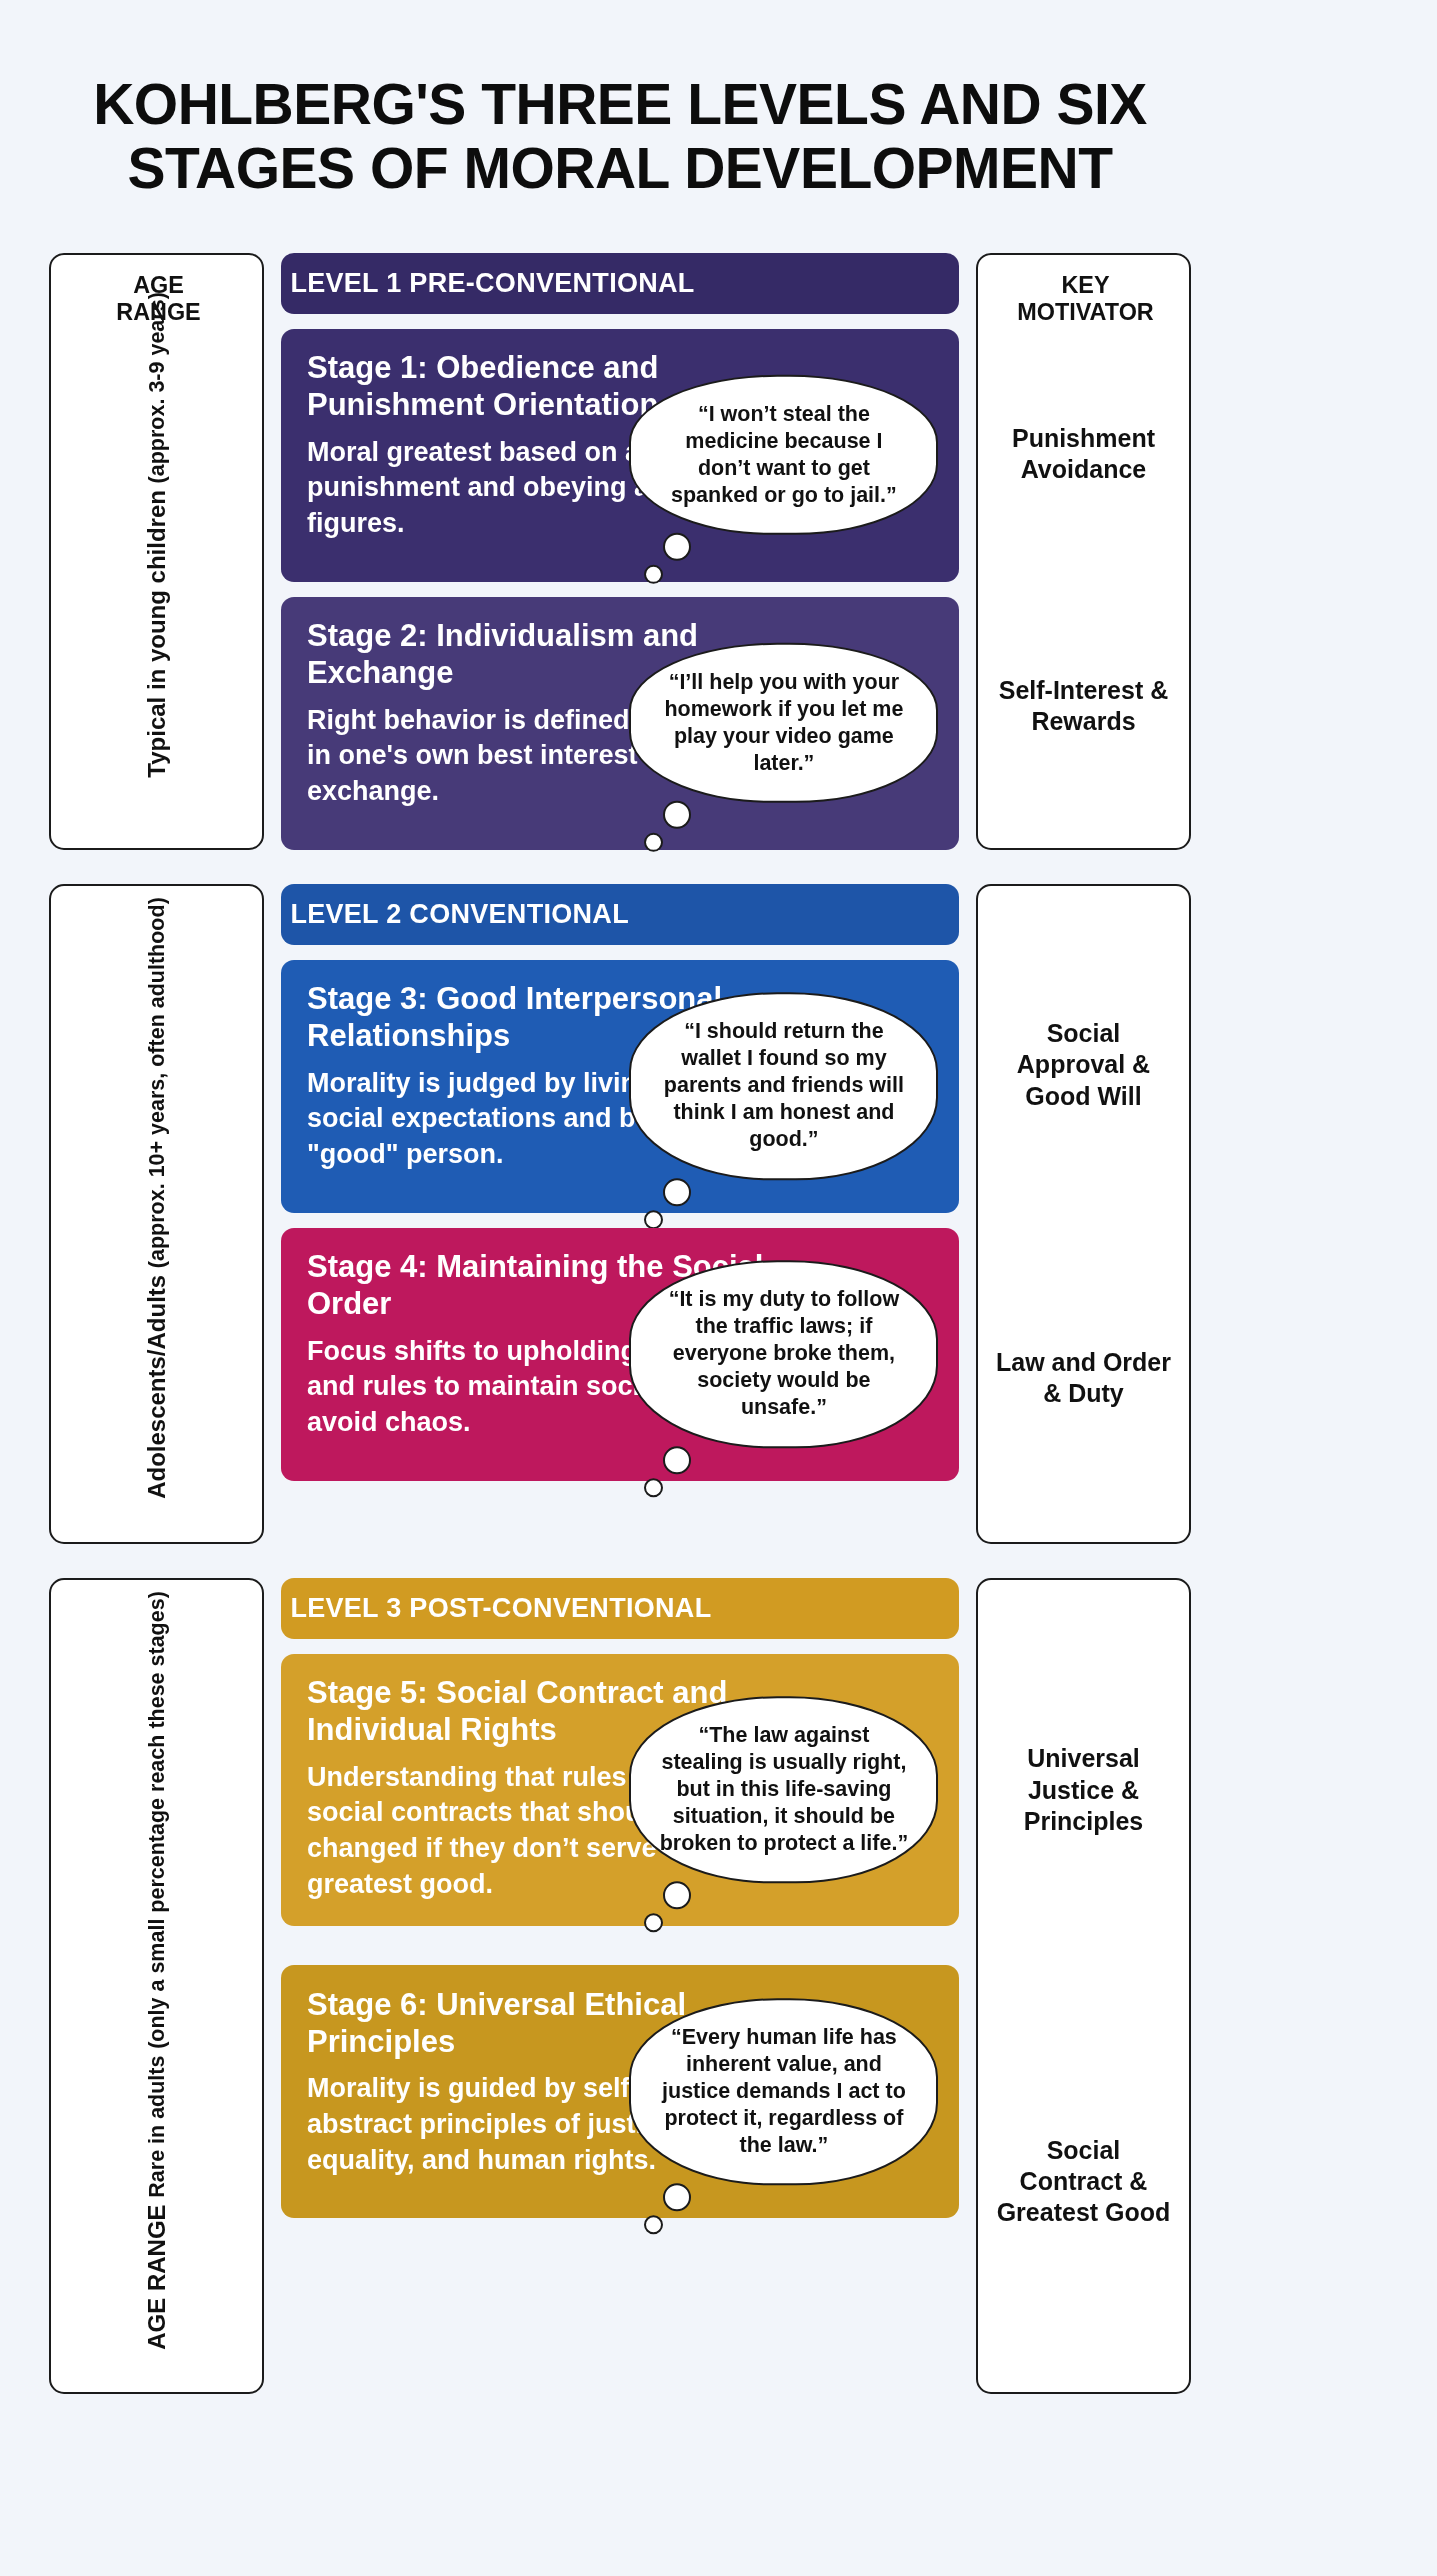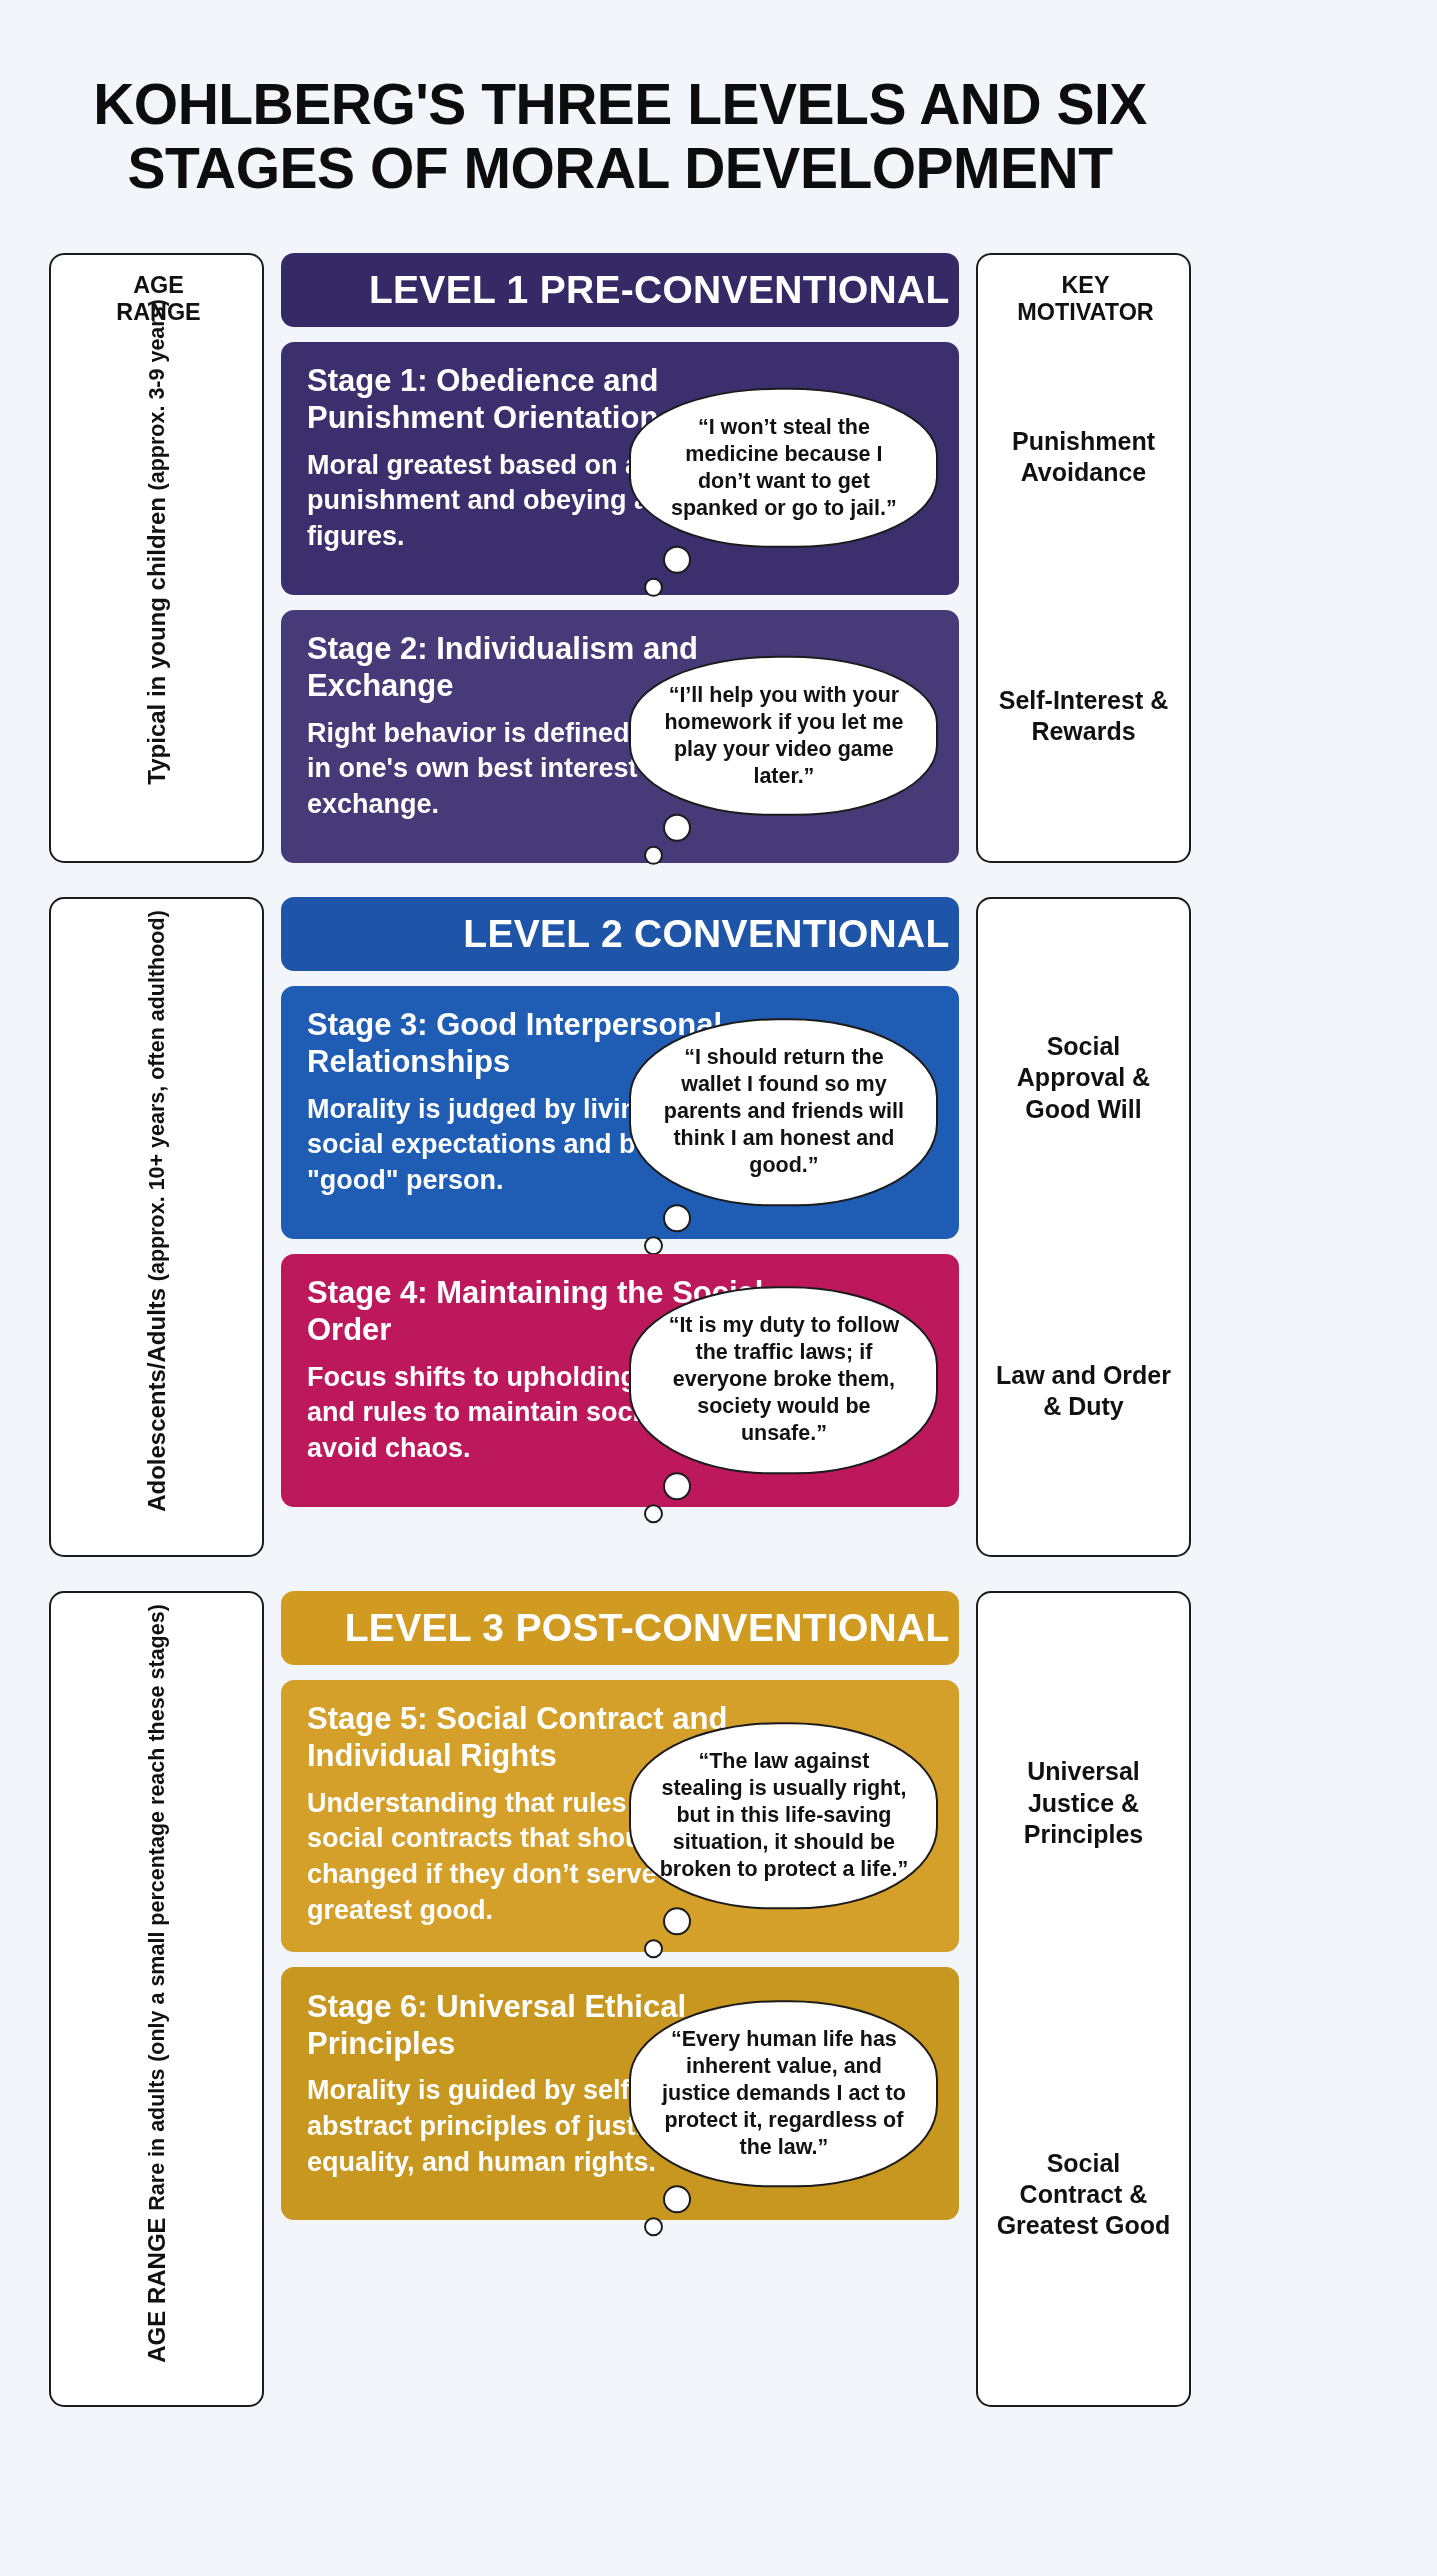--- a/index.html
+++ b/index.html
@@ -109,23 +109,23 @@
   .center {
     flex: 1 1 auto;
     display: flex;
     flex-direction: column;
     gap: 15px;
     min-width: 0;
   }
   .level-banner {
     border-radius: 13px;
     padding: 15px 9.4px;
-    text-align: right;
+    text-align: left;
     color: #fff;
-    font-size: 39px;
+    font-size: 27px;
     font-weight: 800;
     letter-spacing: 0.3px;
   }
   .stage {
     border-radius: 13px;
     padding: 20.6px 26px 24px;
     color: #fff;
     position: relative;
     min-height: 253px;
     box-sizing: border-box;
@@ -184,21 +184,21 @@
 
   
   .lvl1-banner { background: #352a66; }
   .lvl1-stage  { background: #3b2f6e; }
   .lvl1-stage.b{ background: #473a78; }
   .lvl2-banner { background: #1e55a8; }
   .lvl2-stage  { background: #1f5cb4; }
   .lvl2-stage.b{ background: #be185d; }
   .lvl3-banner { background: #d19b22; }
   .lvl3-stage  { background: #d4a02a; }
-  .lvl3-stage.b{ background: #c7971f; }
+  .lvl3-stage.b{ background: #c7971f; margin-top: 24px; }
 </style>
 </head>
 <body>
 
 <div class="page">
 
   <div class="title">Kohlberg's Three Levels and Six Stages of Moral Development</div>
 
   <div class="level first">
 

